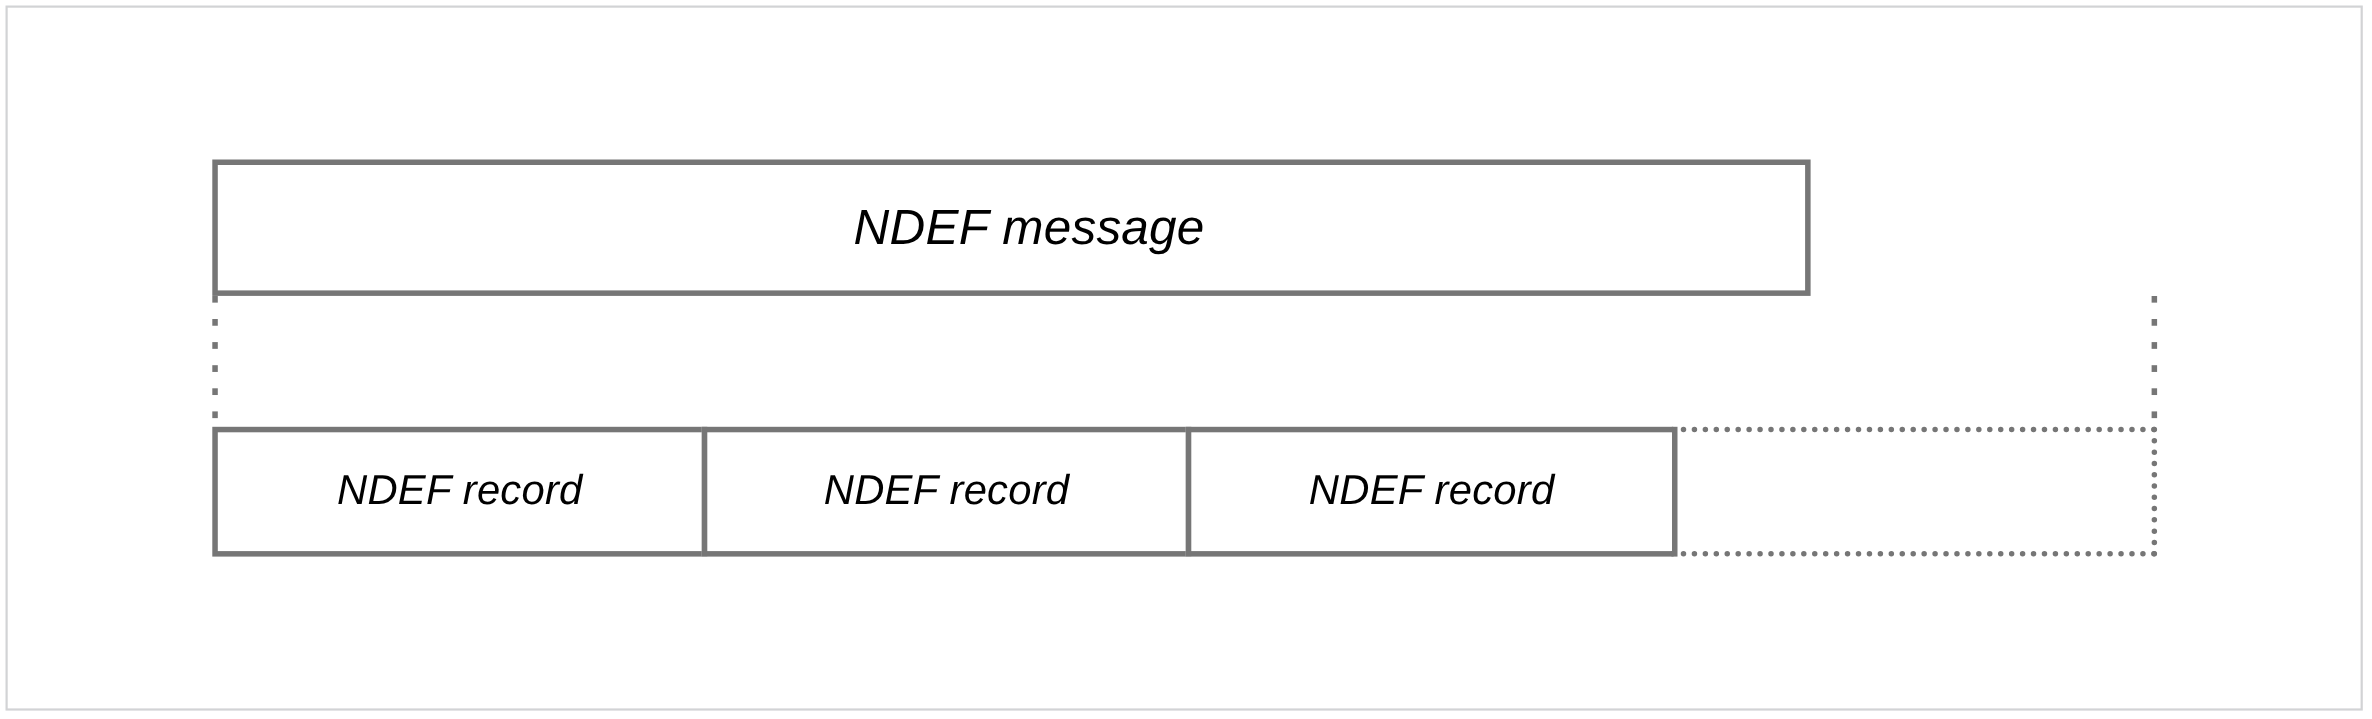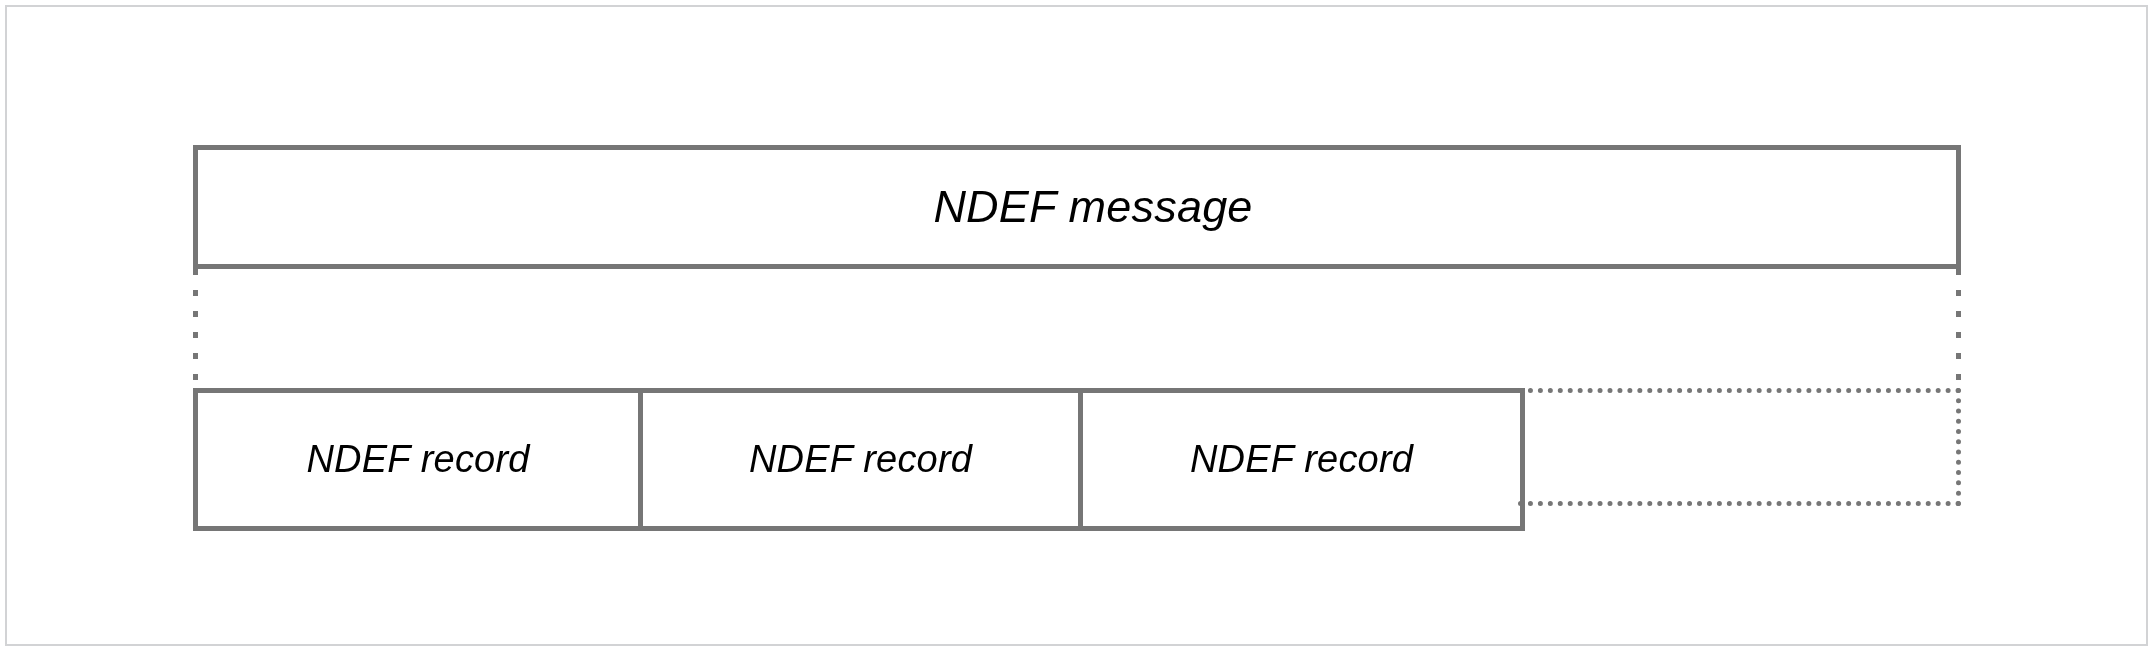--- a/index.html
+++ b/index.html
@@ -38,21 +38,21 @@
     border: 5px solid #767676;
     background: #ffffff;
     display: flex;
     align-items: center;
     justify-content: center;
   }
 
   #ndef-message-box {
     left: 193px;
     top: 145px;
-    width: 1768px;
+    width: 1453px;
     height: 124px;
     padding-left: 32px;
   }
 
   .box-label {
     font-style: italic;
     color: #000000;
     white-space: nowrap;
     letter-spacing: 0.2px;
   }
@@ -61,21 +61,21 @@
     font-size: 45px;
     line-height: 1;
     transform: translateY(-1px);
   }
 
   
   #record-row {
     position: absolute;
     left: 193px;
     top: 388px;
-    height: 143px;
+    height: 118px;
     display: flex;
     justify-content: space-between;
   }
 
   .record-box {
     box-sizing: border-box;
     border: 5px solid #767676;
     background: #ffffff;
     display: flex;
     align-items: center;

